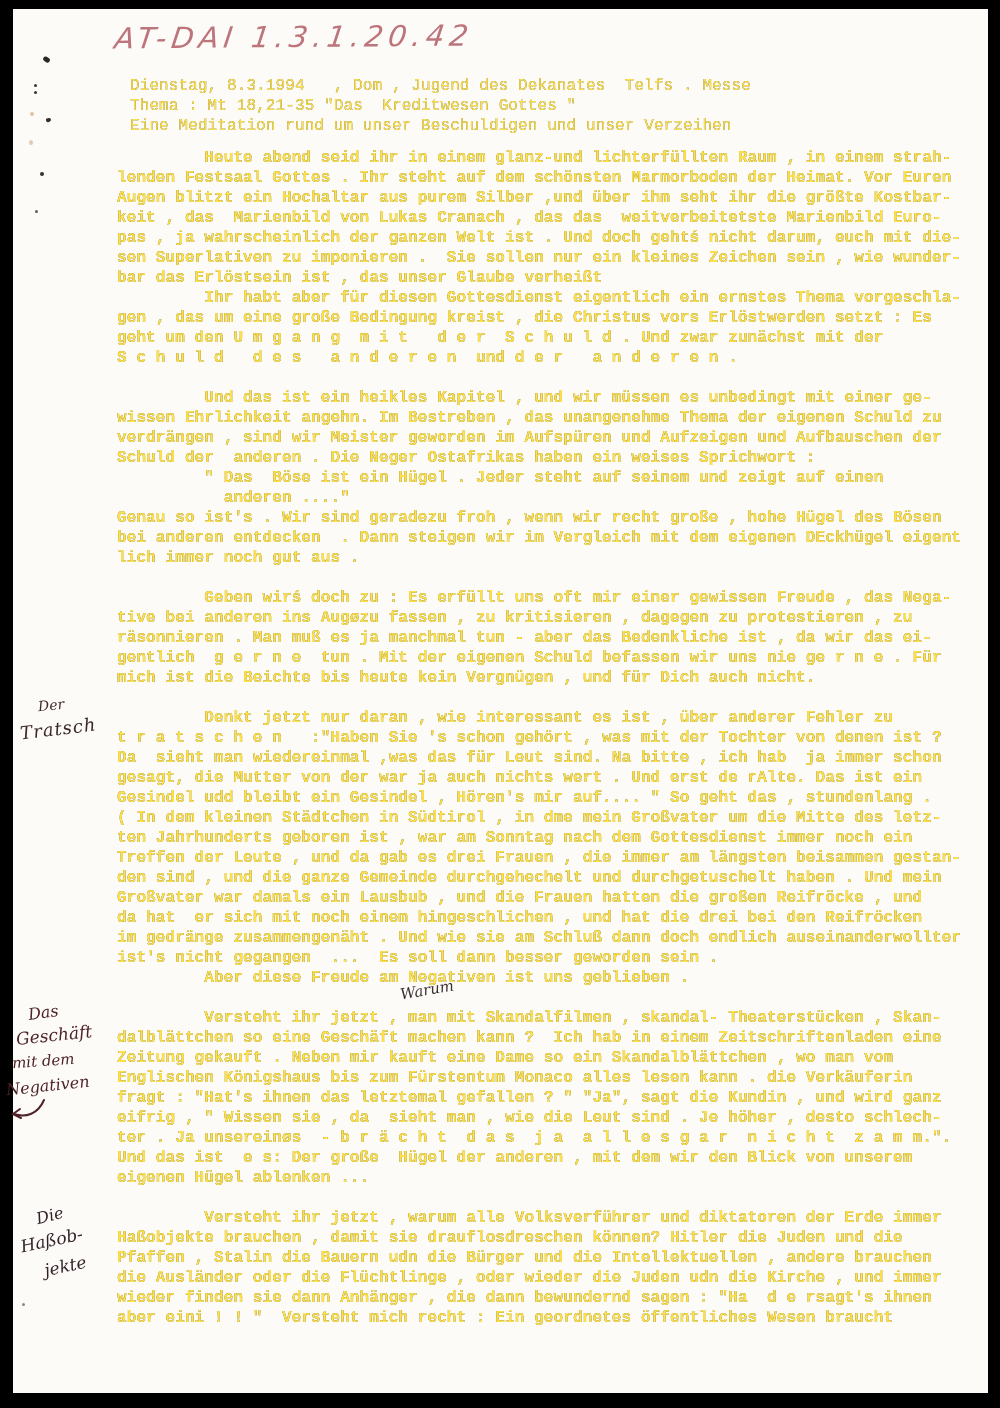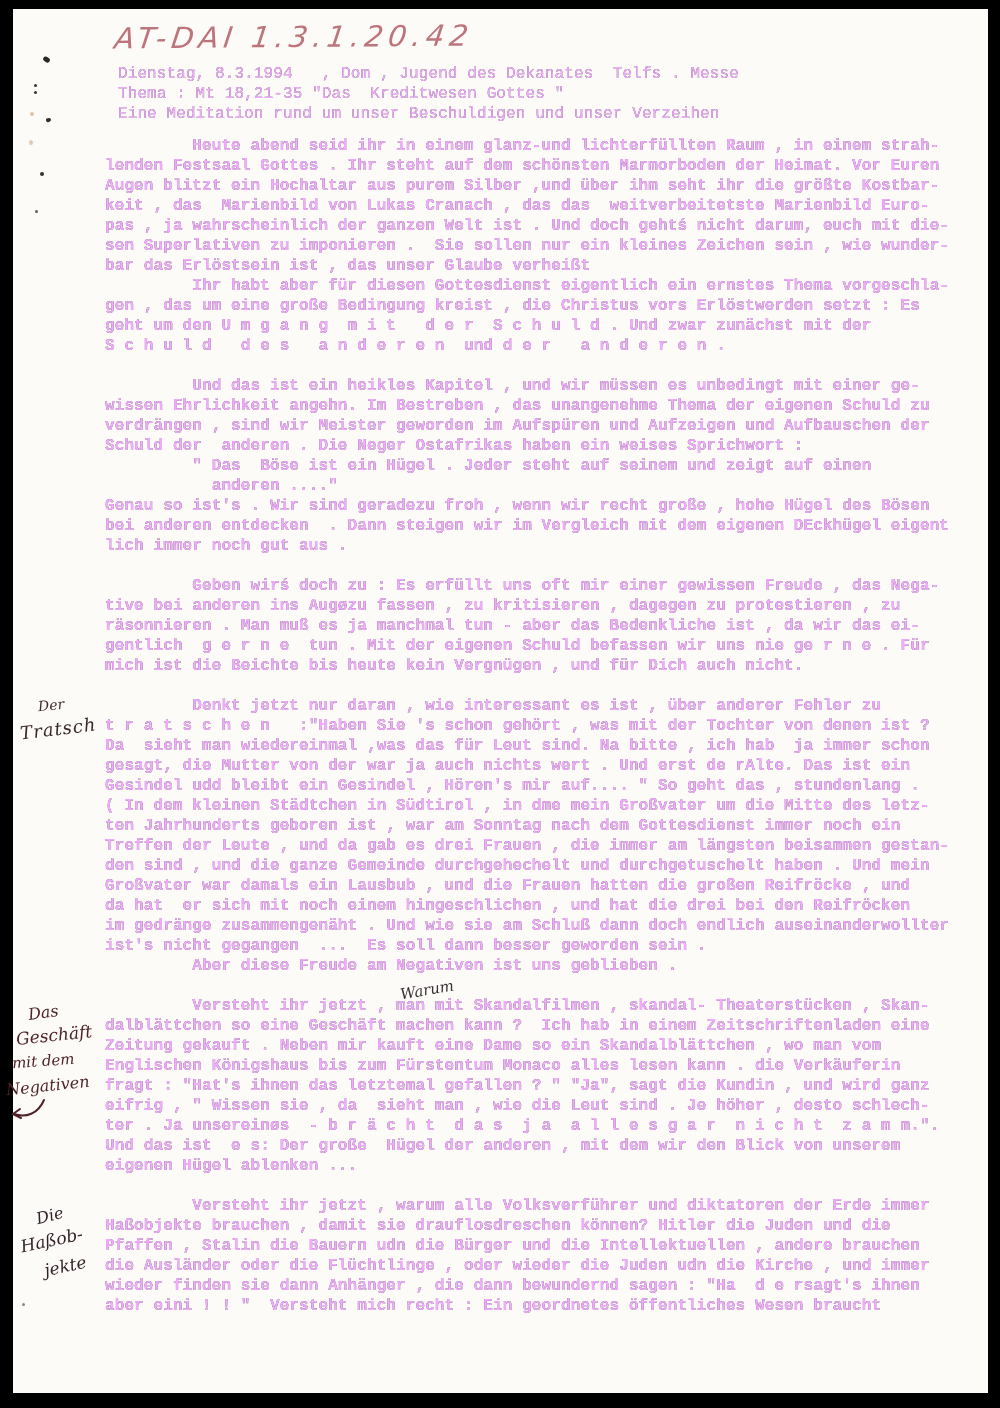--- a/index.html
+++ b/index.html
@@ -10,27 +10,27 @@
     overflow:hidden;
     font-family:"Liberation Mono","DejaVu Sans Mono",monospace;
   }
   .paper{
     position:absolute;
     left:13px;top:9px;width:975px;height:1384px;
     background:#fcfbf8;
   }
   pre.typed{
     position:absolute;
-    margin:0;
+    margin:12px;
     white-space:pre;
     font-family:"Liberation Mono","DejaVu Sans Mono",monospace;
     font-size:16px;
     line-height:20px;
     letter-spacing:0.1px;
-    color:#f0abfc;
+    color:#fde047;
     text-shadow:0 0 0.4px rgba(20,20,20,.8);
   }
   #typed-header{left:118px;top:64px;}
   #typed-body{left:105px;top:136px;font-weight:bold;}
   .hw{
     position:absolute;
     font-family:"DejaVu Serif",serif;
     font-style:italic;
     white-space:nowrap;
   }

